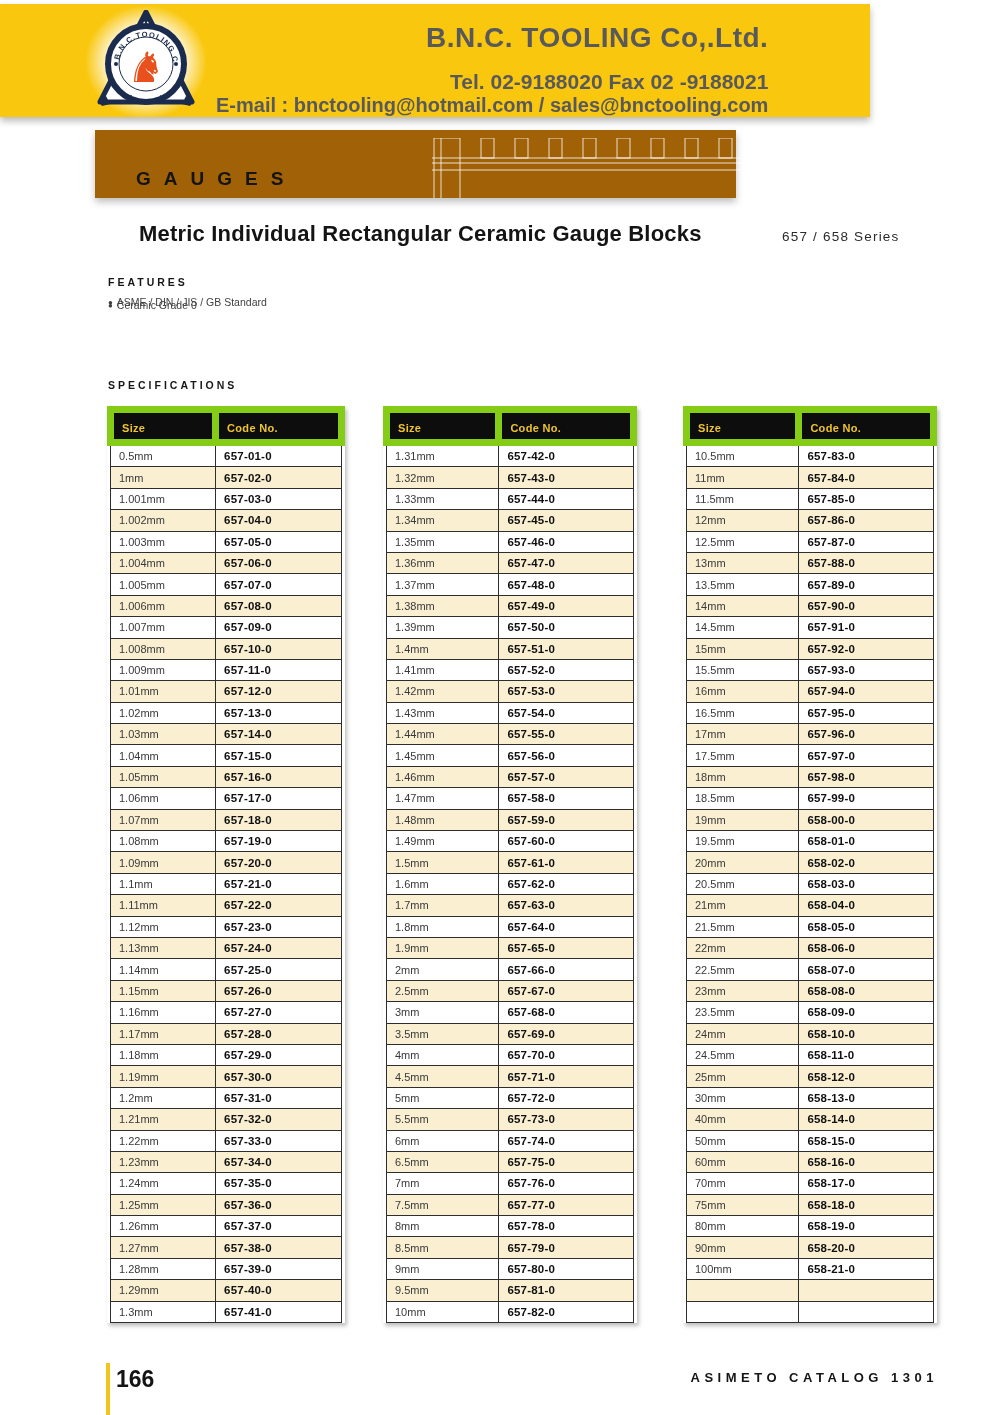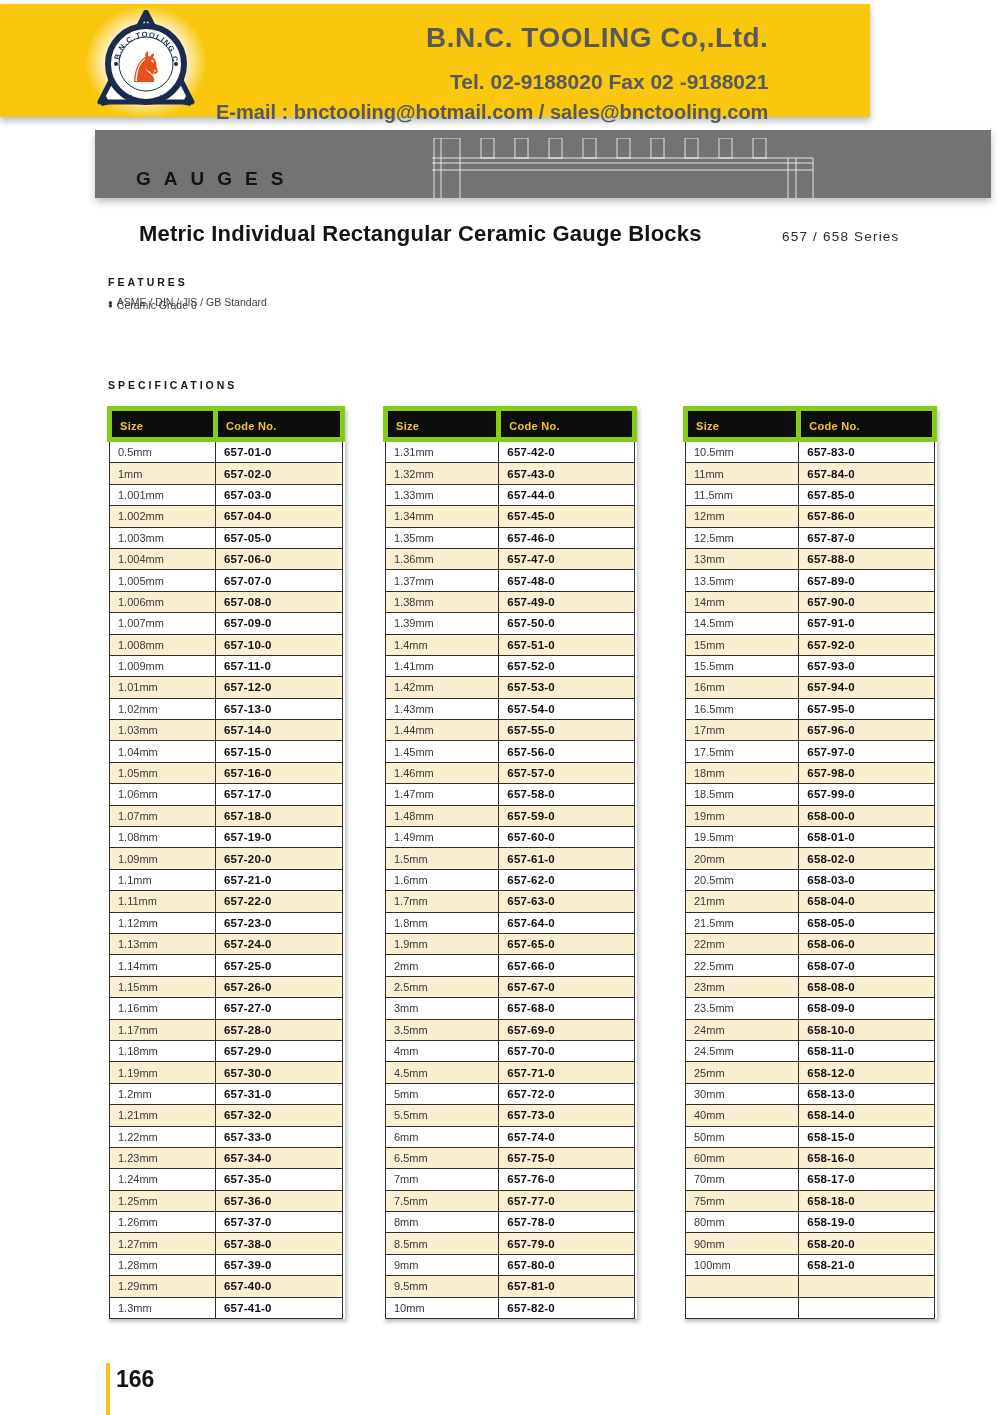--- a/index.html
+++ b/index.html
@@ -14,25 +14,25 @@
   }
   .logo{position:absolute;left:86px;top:2px;width:120px;height:112px;}
   .logo-glow{
     position:absolute;left:0;top:0;width:120px;height:112px;
     background:radial-gradient(ellipse at center,rgba(255,255,255,.98) 0%,rgba(255,255,255,.9) 42%,rgba(255,255,255,0) 72%);
   }
   .logo svg{position:absolute;left:10px;top:4px;}
   .company-block{position:absolute;left:216px;top:18px;color:#59595c;text-align:right;}
   .company-name{font-size:28px;font-weight:bold;letter-spacing:.5px;}
   .company-tel{font-size:21px;font-weight:bold;margin-top:16px;}
-  .company-email{font-size:20px;font-weight:bold;margin-top:7px;}
+  .company-email{font-size:20px;font-weight:bold;}
   
   .gauges-banner{
-    position:absolute;left:95px;top:130px;width:896px;height:68px;
-    background:#737373;box-shadow:0 4px 7px rgba(0,0,0,.25);
+    position:absolute;left:95px;top:130px;width:641px;height:68px;
+    background:#a16207;box-shadow:0 4px 7px rgba(0,0,0,.25);
   }
   .gauges-label{
     position:absolute;left:41px;top:38px;font-size:19px;font-weight:bold;
     letter-spacing:13px;color:#141414;
   }
   .gauges-art{position:absolute;left:337px;top:8px;}
   .gauges-art path, .gauges-art rect, .gauges-art line{stroke:rgba(255,255,255,.8);fill:none;stroke-width:1;}
   
   .page-title{position:absolute;left:107px;top:221px;font-size:22px;font-weight:bold;color:#141414;letter-spacing:.2px;margin-left:32px;}
   .series-label{position:absolute;left:782px;top:229px;font-size:13.5px;color:#2b2b2b;letter-spacing:1.2px;text-align:center;}
@@ -42,21 +42,21 @@
   .feature-item .bullet{font-size:8px;vertical-align:1px;margin-right:4px;color:#3f3f41;}
   .spec-heading{position:absolute;left:108px;top:379px;font-size:10.5px;font-weight:bold;letter-spacing:3px;color:#161616;}
   
   table.spec{
     position:absolute;top:406px;border-collapse:collapse;table-layout:fixed;
     box-shadow:2px 3px 4px rgba(0,0,0,.25);background:#fff;
   }
   .t1{left:107px;width:238px;} .t2{left:383px;width:254px;} .t3{left:683px;width:254px;}
   table.spec th{
     background:#0d0d0e;color:#eec52f;font-size:11px;font-weight:bold;
-    text-align:left;height:22px;padding:4px 0 0 8px;border:5px solid #84cc16;letter-spacing:.3px;
+    text-align:left;height:22px;padding:4px 0 0 8px;border:7px solid #84cc16;letter-spacing:.3px;
   }
   table.spec col.c-size{width:45.5%;} table.spec col.c-code{width:54.5%;}
   table.spec td{
     height:20.4px;border:1px solid #2e2e2e;padding:0 0 0 8px;
     font-size:11px;color:#39393b;background:#fff;
   }
   table.spec tr:nth-child(even) td{background:#faefd1;}
   table.spec td.code{font-weight:bold;color:#0f0f10;font-size:11.5px;letter-spacing:.2px;}
   
   .page-bar{position:absolute;left:106px;top:1363px;width:4px;height:52px;background:#f3c41b;}
@@ -662,14 +662,15 @@
         </tr>
         <tr>
           <td class="size"></td>
           <td class="code"></td>
         </tr>
       </tbody>
   </table>
 
   <div class="page-bar"></div>
   <div class="page-number">166</div>
+  <div class="catalog-label">ASIMETO CATALOG 1301</div>
 
 </div>
 
 </body></html>

